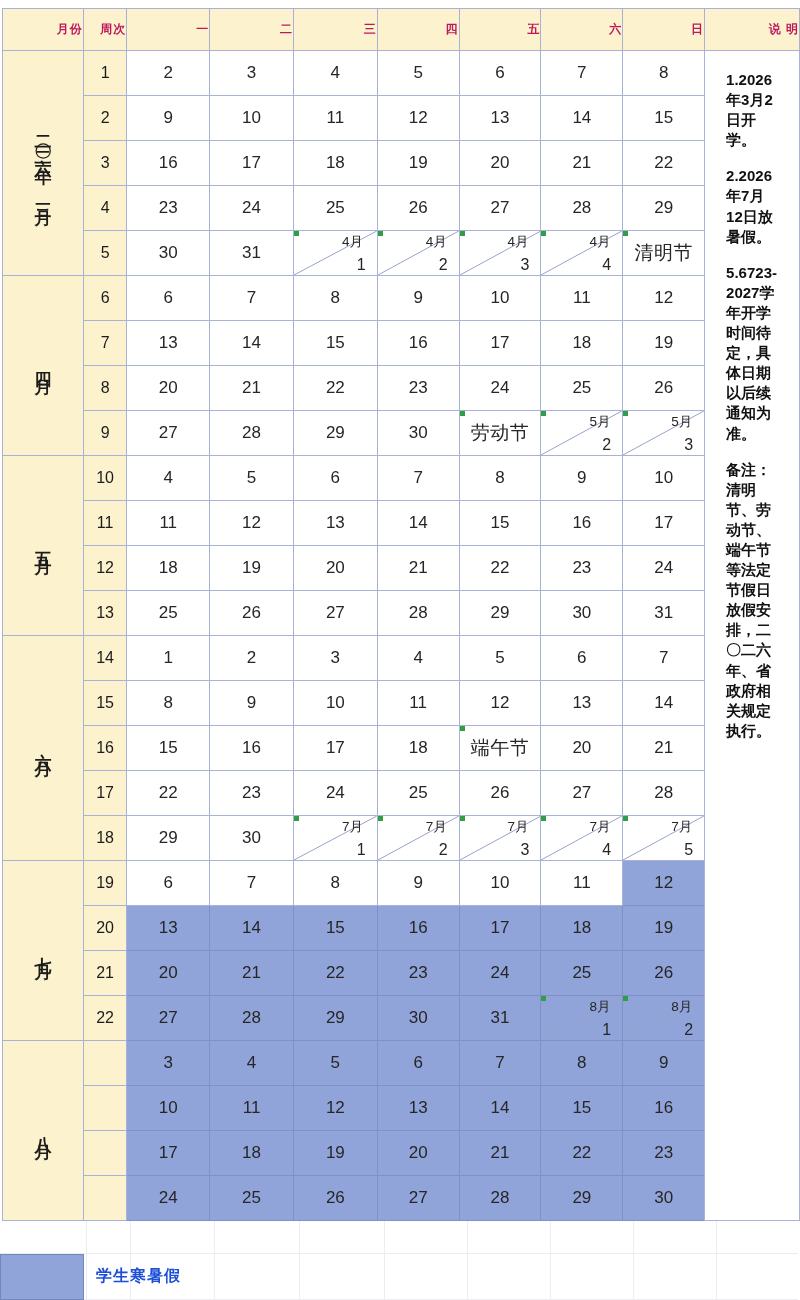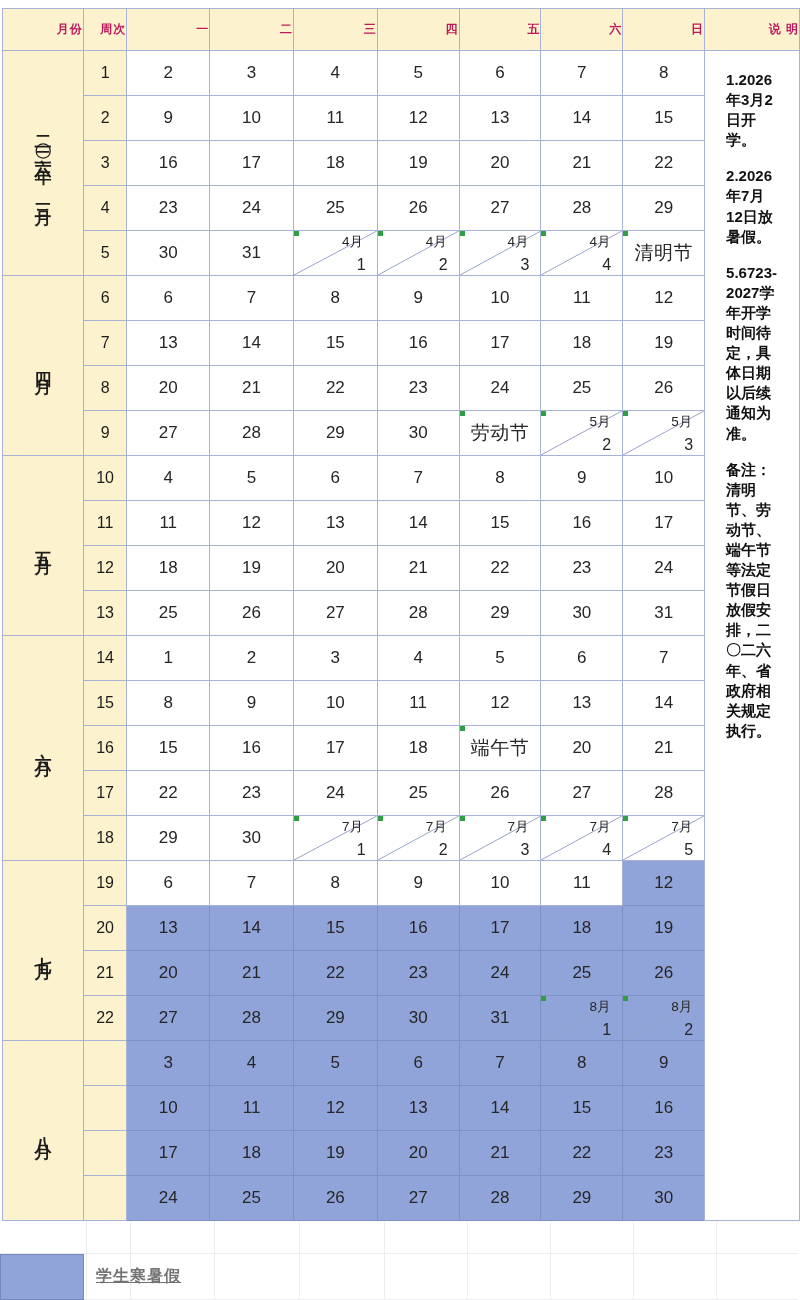--- a/index.html
+++ b/index.html
@@ -58,21 +58,21 @@
   .faint{position:absolute;background:#ECECF2;}
   .faint.v{width:1px;top:1221px;height:79px;}
   .faint.h{height:1px;left:0;width:798px;}
   
   .legend-swatch{
     position:absolute;left:0;top:1254px;width:84px;height:46px;
     background:var(--blue);border:1px solid #7487BD;
   }
   .legend-label{
     position:absolute;left:96px;top:1266px;font-size:16px;font-weight:700;
-    color:#737373;letter-spacing:1px;text-decoration:underline;
+    color:#1d4ed8;letter-spacing:1px;
   }
 </style>
 </head>
 <body>
 
 <table class="cal">
   <colgroup>
     <col style="width:82px">
       <col style="width:44px">
     <col style="width:84px">

